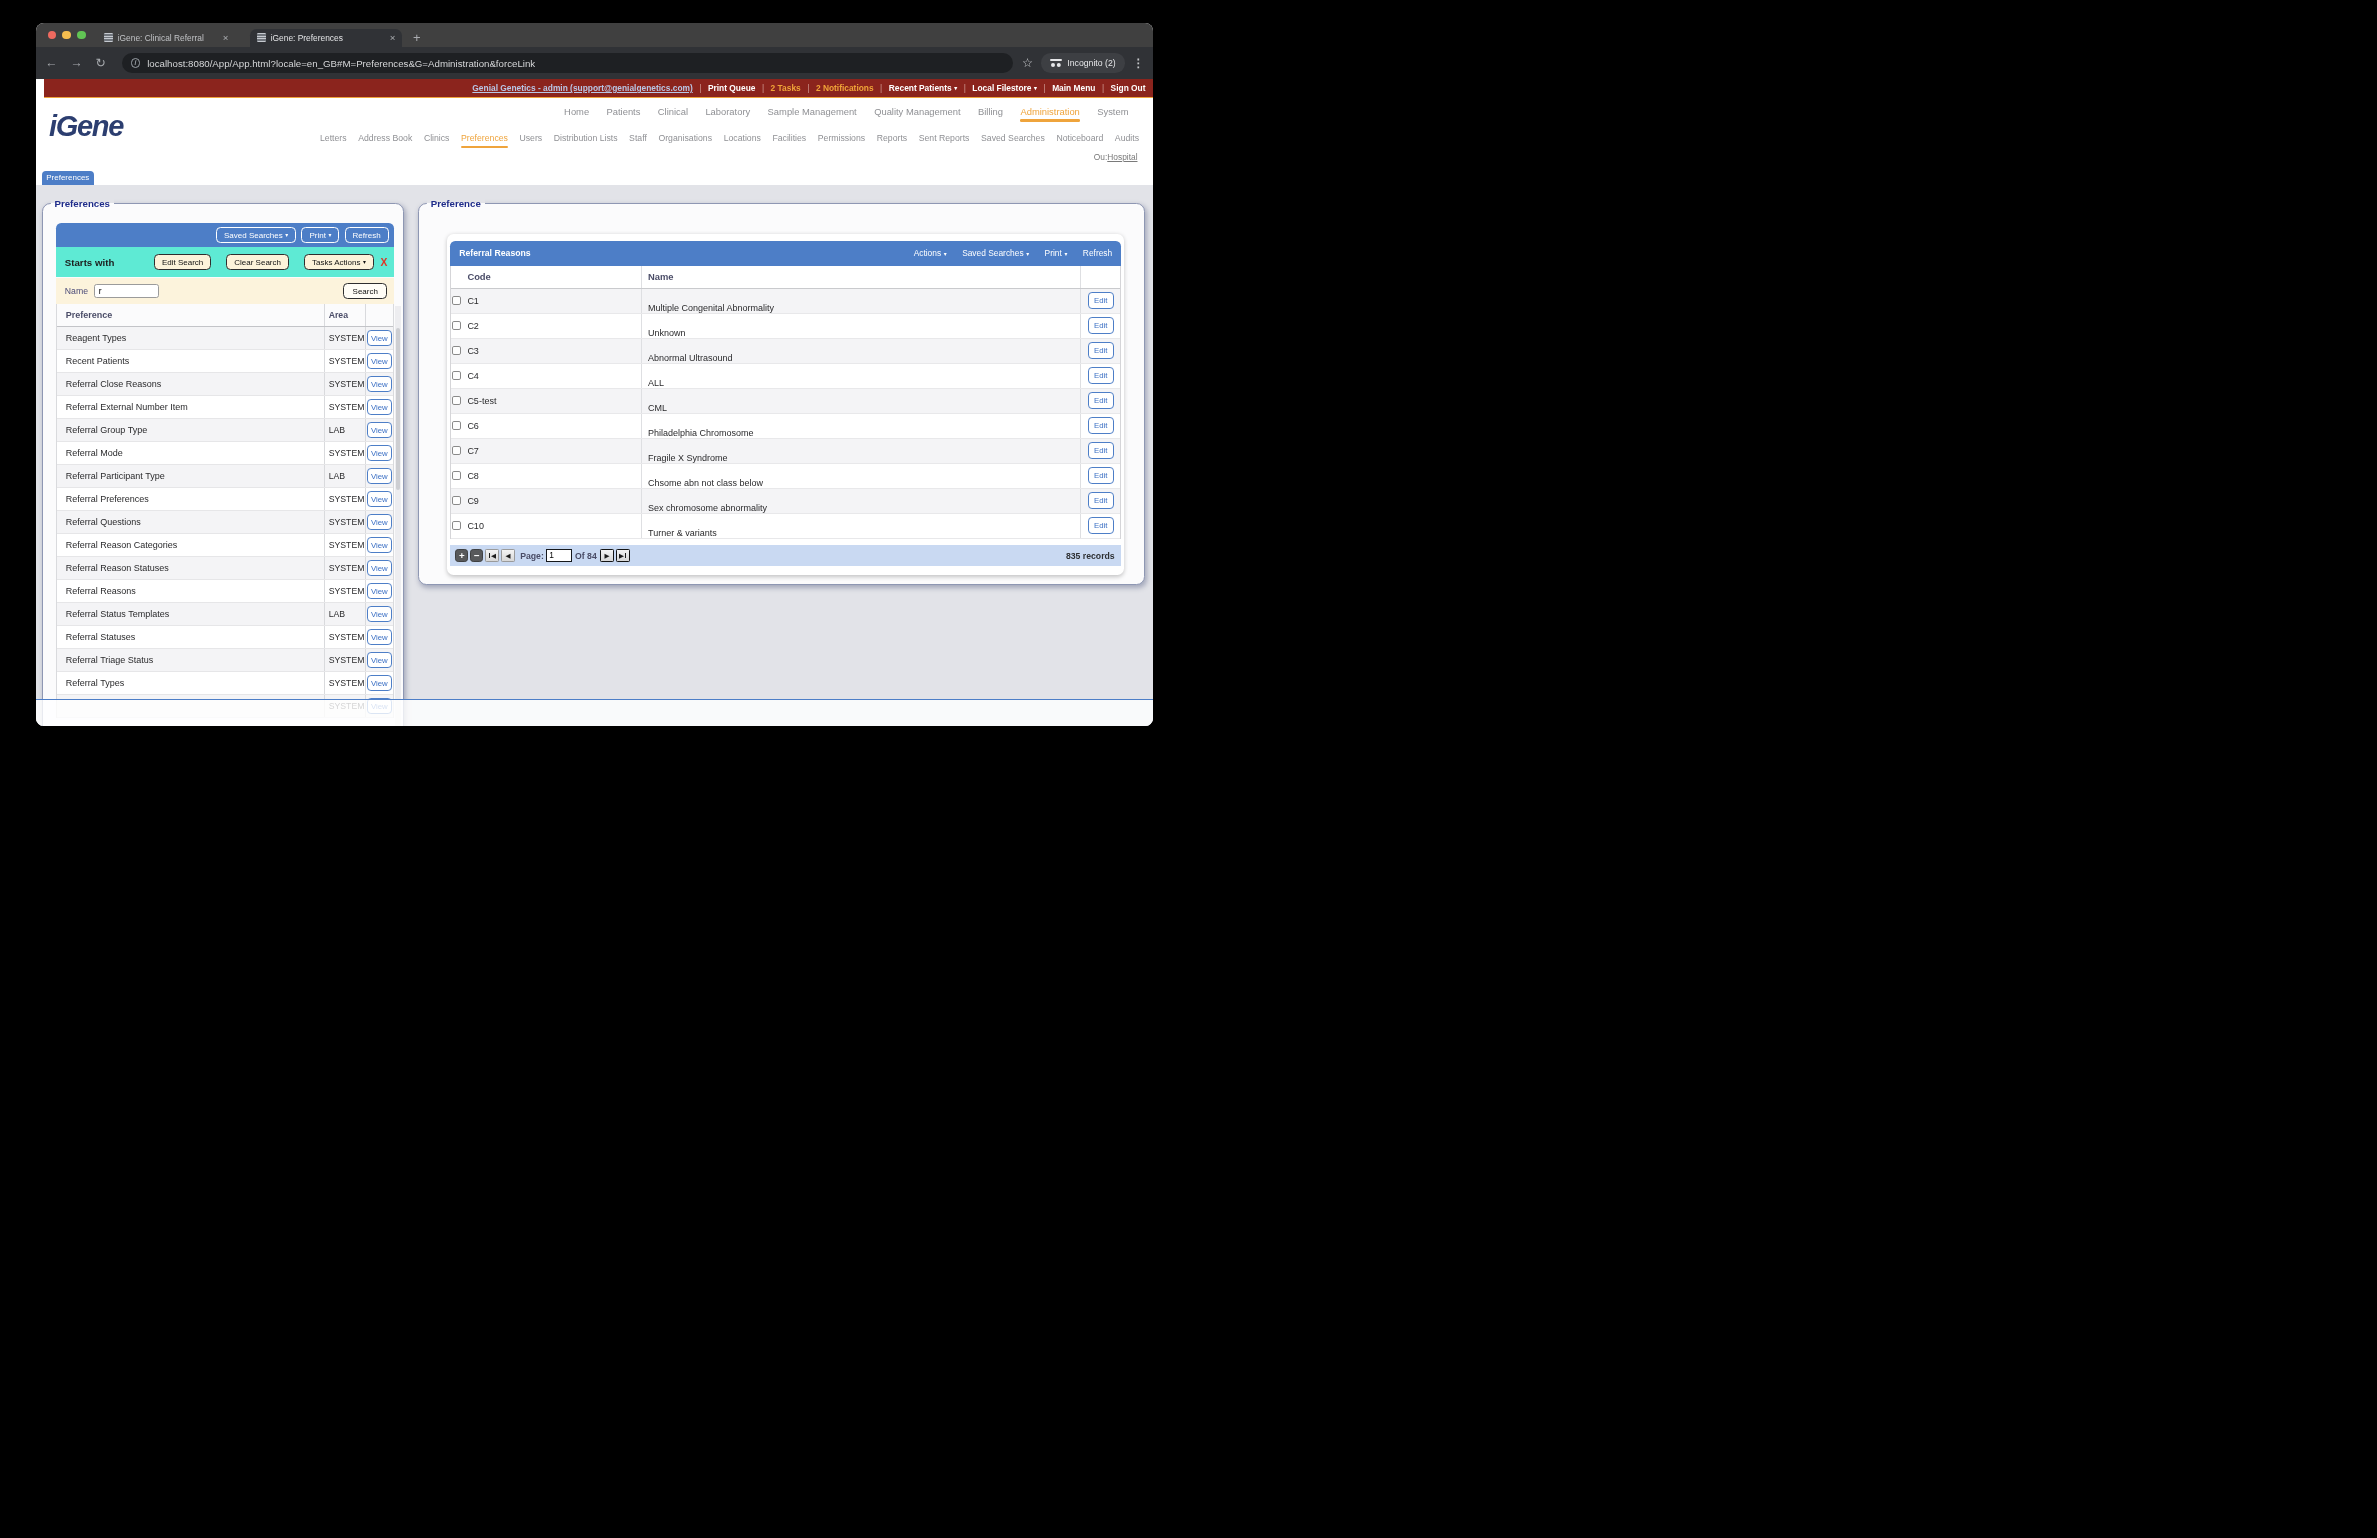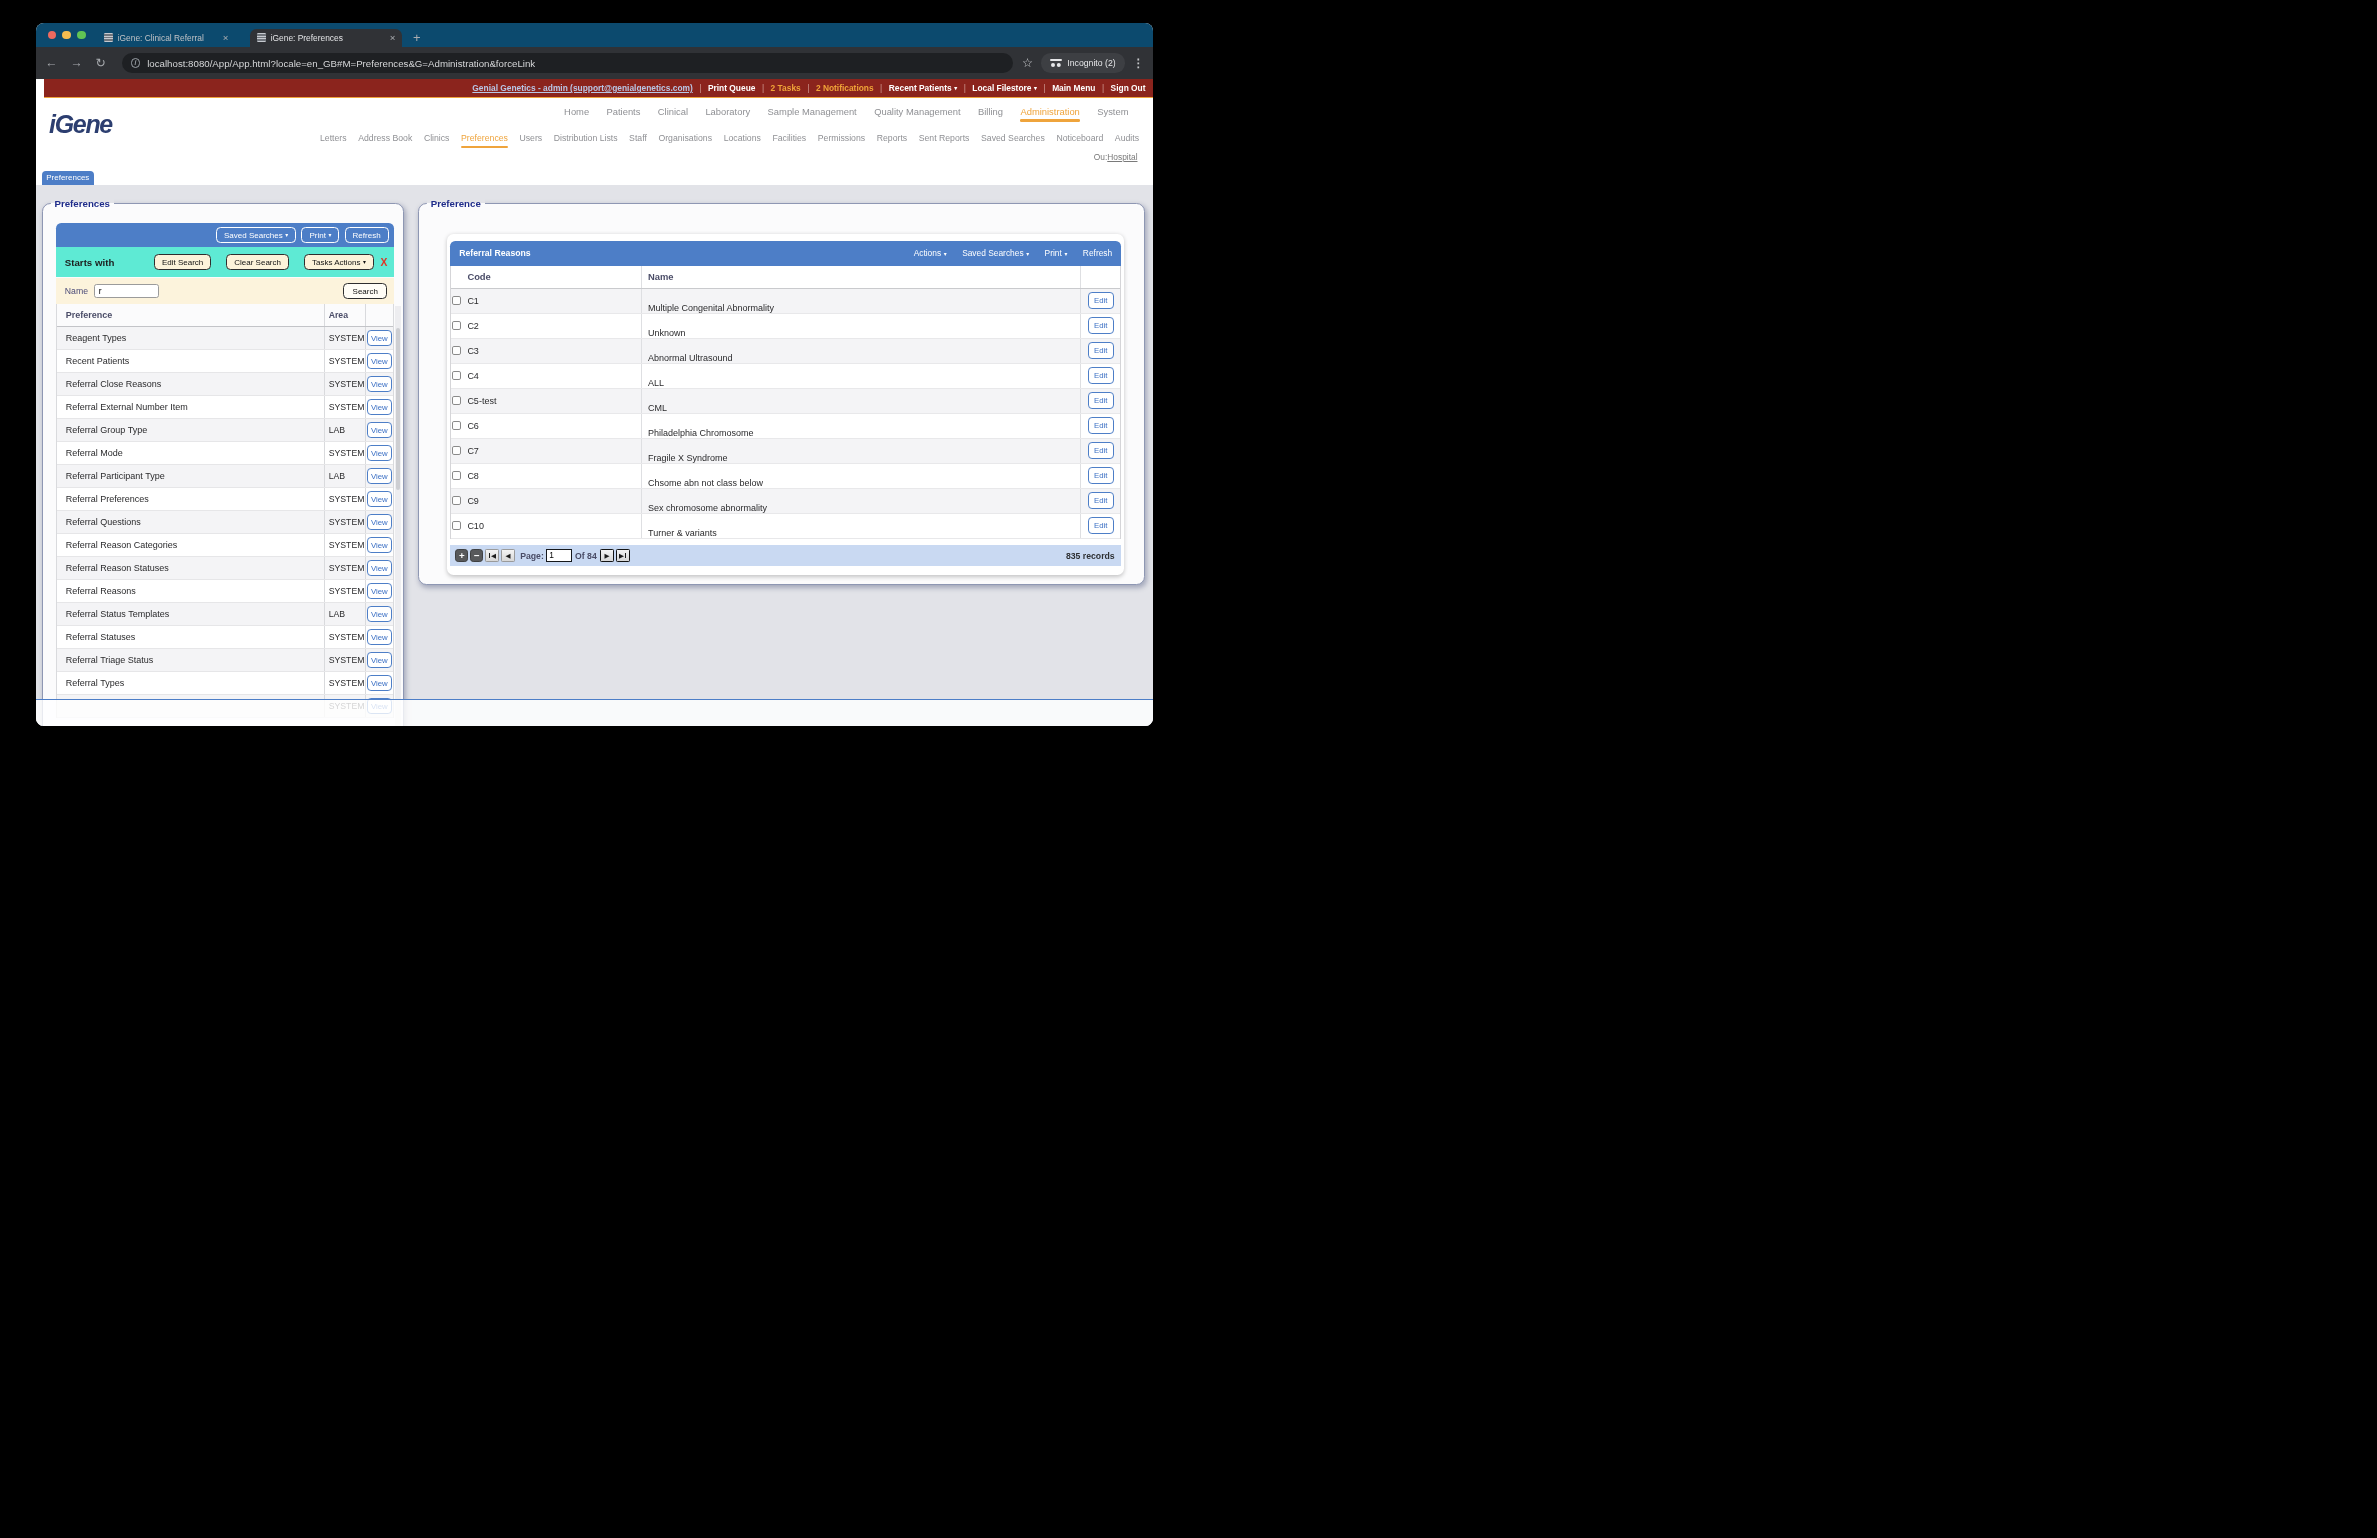--- a/index.html
+++ b/index.html
@@ -3,21 +3,21 @@
 <meta charset="utf-8">
 <style>
   * { margin:0; padding:0; box-sizing:border-box; }
   html,body { width:1189px; height:769px; background:#000; font-family:"Liberation Sans", sans-serif; overflow:hidden; }
 
   
   .window { position:absolute; left:36px; top:23px; width:1117px; height:703px;
             border-radius:7.8px; overflow:hidden; background:#fff; }
 
   
-  .tabstrip { position:absolute; left:0; top:0; width:100%; height:40px; background:#0c4a6e; }
+  .tabstrip { position:absolute; left:0; top:0; width:100%; height:40px; background:#404040; }
   .lights { position:absolute; left:11.6px; top:7.8px; display:flex; gap:6.5px; }
   .light { width:8.4px; height:8.4px; border-radius:50%; }
   .light.r{ background:#ee6a5f; } .light.y{ background:#f5bd4f; } .light.g{ background:#61c454; }
   .tab { position:absolute; top:5.8px; height:18px; display:flex; align-items:center; padding:0 6.5px;
          color:#c0c2c5; font-size:8.4px; width:138px; }
   .tab.t1 { left:61px; }
   .tab.t2 { left:214px; width:152px; background:#303236; border-radius:6.5px 6.5px 0 0; color:#e3e4e6; }
   .favicon { width:9px; height:9px; border-radius:1.3px; margin-right:5.2px; flex:none;
              background:repeating-linear-gradient(180deg,#c6cad0 0 1.3px,#70757c 1.3px 2.6px); }
   .tab-title { white-space:nowrap; overflow:hidden; flex:1; }
@@ -47,21 +47,21 @@
   .redbar { position:absolute; left:8px; top:56px; width:100%; height:19px; background:#8b241d;
             border-bottom:1.9px solid #efa43c; display:flex; align-items:center; justify-content:flex-end;
             gap:6.5px; padding-right:15.5px; font-size:8.4px; font-weight:600; color:#fff; white-space:nowrap;text-align:center; }
   .redbar .sep { color:#cf9a93; font-weight:400; }
   .redbar .acct { color:#b9c6e6; text-decoration:underline; }
   .redbar .warn { color:#f0a438; }
   .caret { font-size:5.8px; margin-left:2.6px; vertical-align:0.6px; }
 
   
   .appheader { position:absolute; left:0; top:75px; width:100%; height:87px; background:#fff; }
-  .logo { position:absolute; left:13px; top:11.6px; font-size:25px; font-weight:800; font-style:italic;
+  .logo { position:absolute; left:13px; top:11.6px; font-size:29px; font-weight:800; font-style:italic;
           color:#2c3e70; letter-spacing:-1.3px; }
   .nav1 { position:absolute; right:24.5px; top:7.8px; display:flex; gap:17.4px; font-size:9.4px; color:#8f9094; white-space:nowrap; }
   .nav2 { position:absolute; right:14px; top:35px; display:flex; gap:11.6px; font-size:8.7px; color:#8f9094; white-space:nowrap; }
   .nav-item { position:relative; cursor:pointer; }
   .nav-item.active { color:#efa43c; }
   .nav-item.active::after { content:""; position:absolute; left:0; right:0; bottom:-5.2px; height:2.6px;
                             background:#efa43c; border-radius:1.3px; }
   .ouline { position:absolute; right:15.5px; top:54px; font-size:8.4px; color:#7a7a7a; }
   .ouline .oulink { text-decoration:underline; }
   .pagetab { position:absolute; left:5.8px; bottom:0; width:52px; height:13.6px; background:#4d7ec7;

